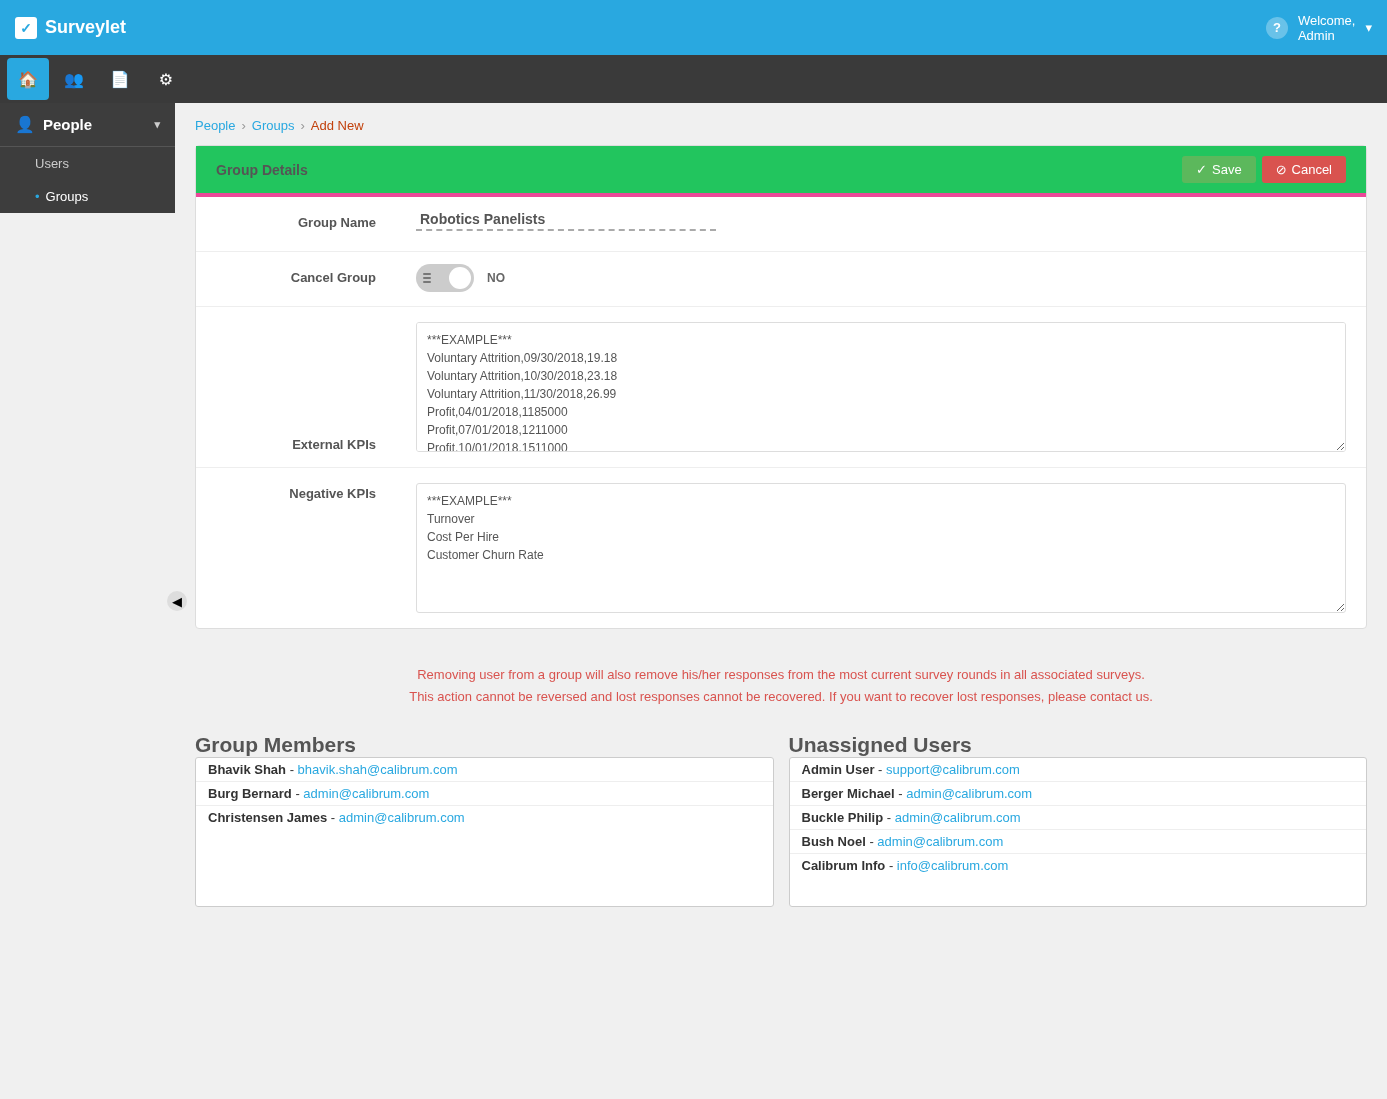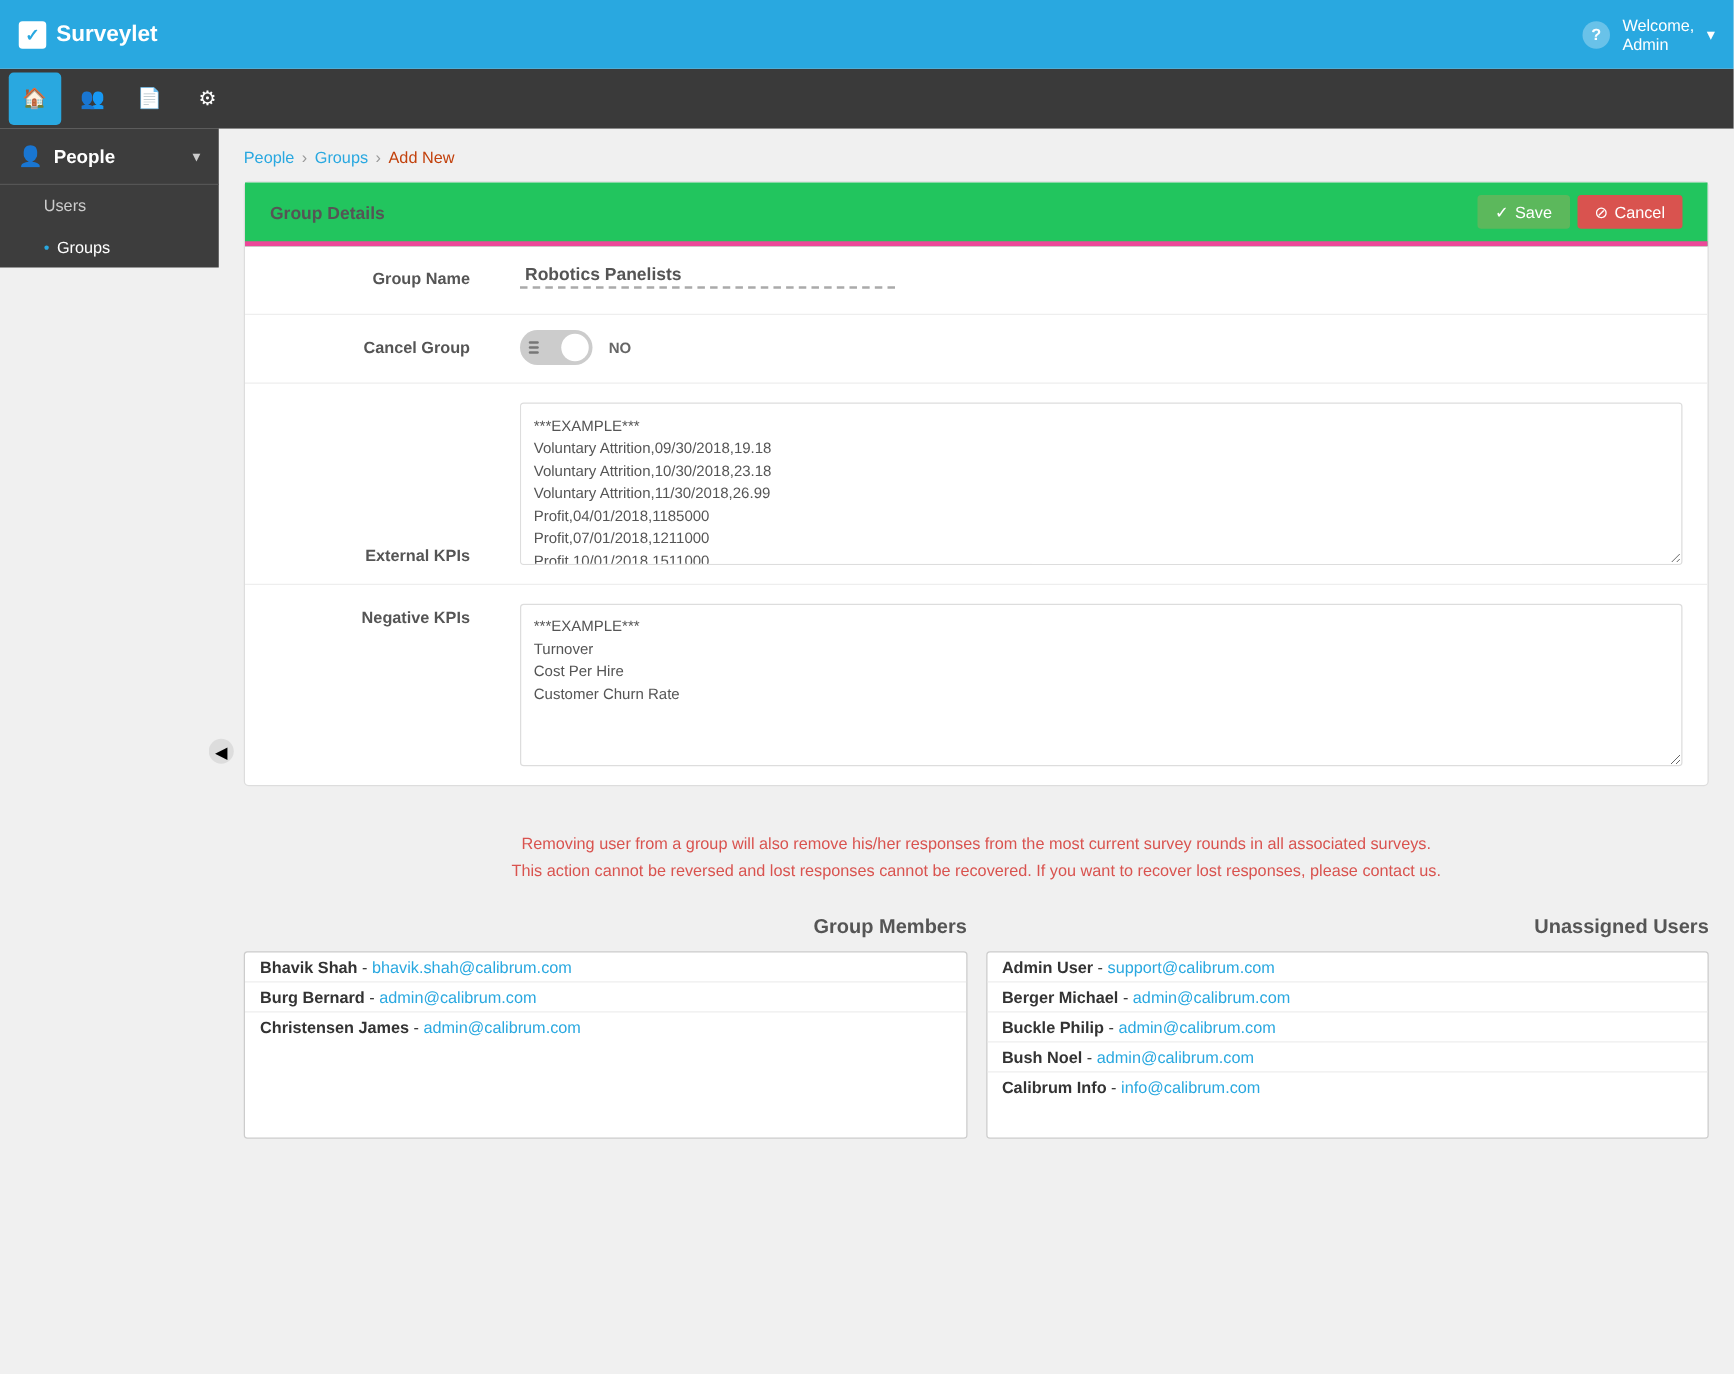--- a/index.html
+++ b/index.html
@@ -322,25 +322,23 @@
     
     .members-section {
       display: flex;
       gap: 15px;
       margin-top: 5px;
     }
     .members-panel {
       flex: 1;
     }
     .members-panel-title {
-      font-size: 16px;
+      font-size: 21px;
       font-weight: bold;
       color: #555;
-      margin-bottom: 10px;
-      text-align: right;
     }
     .members-list {
       border: 1px solid #ccc;
       background: white;
       border-radius: 3px;
       min-height: 150px;
       max-height: 160px;
       overflow-y: auto;
     }
     .members-list-item {

